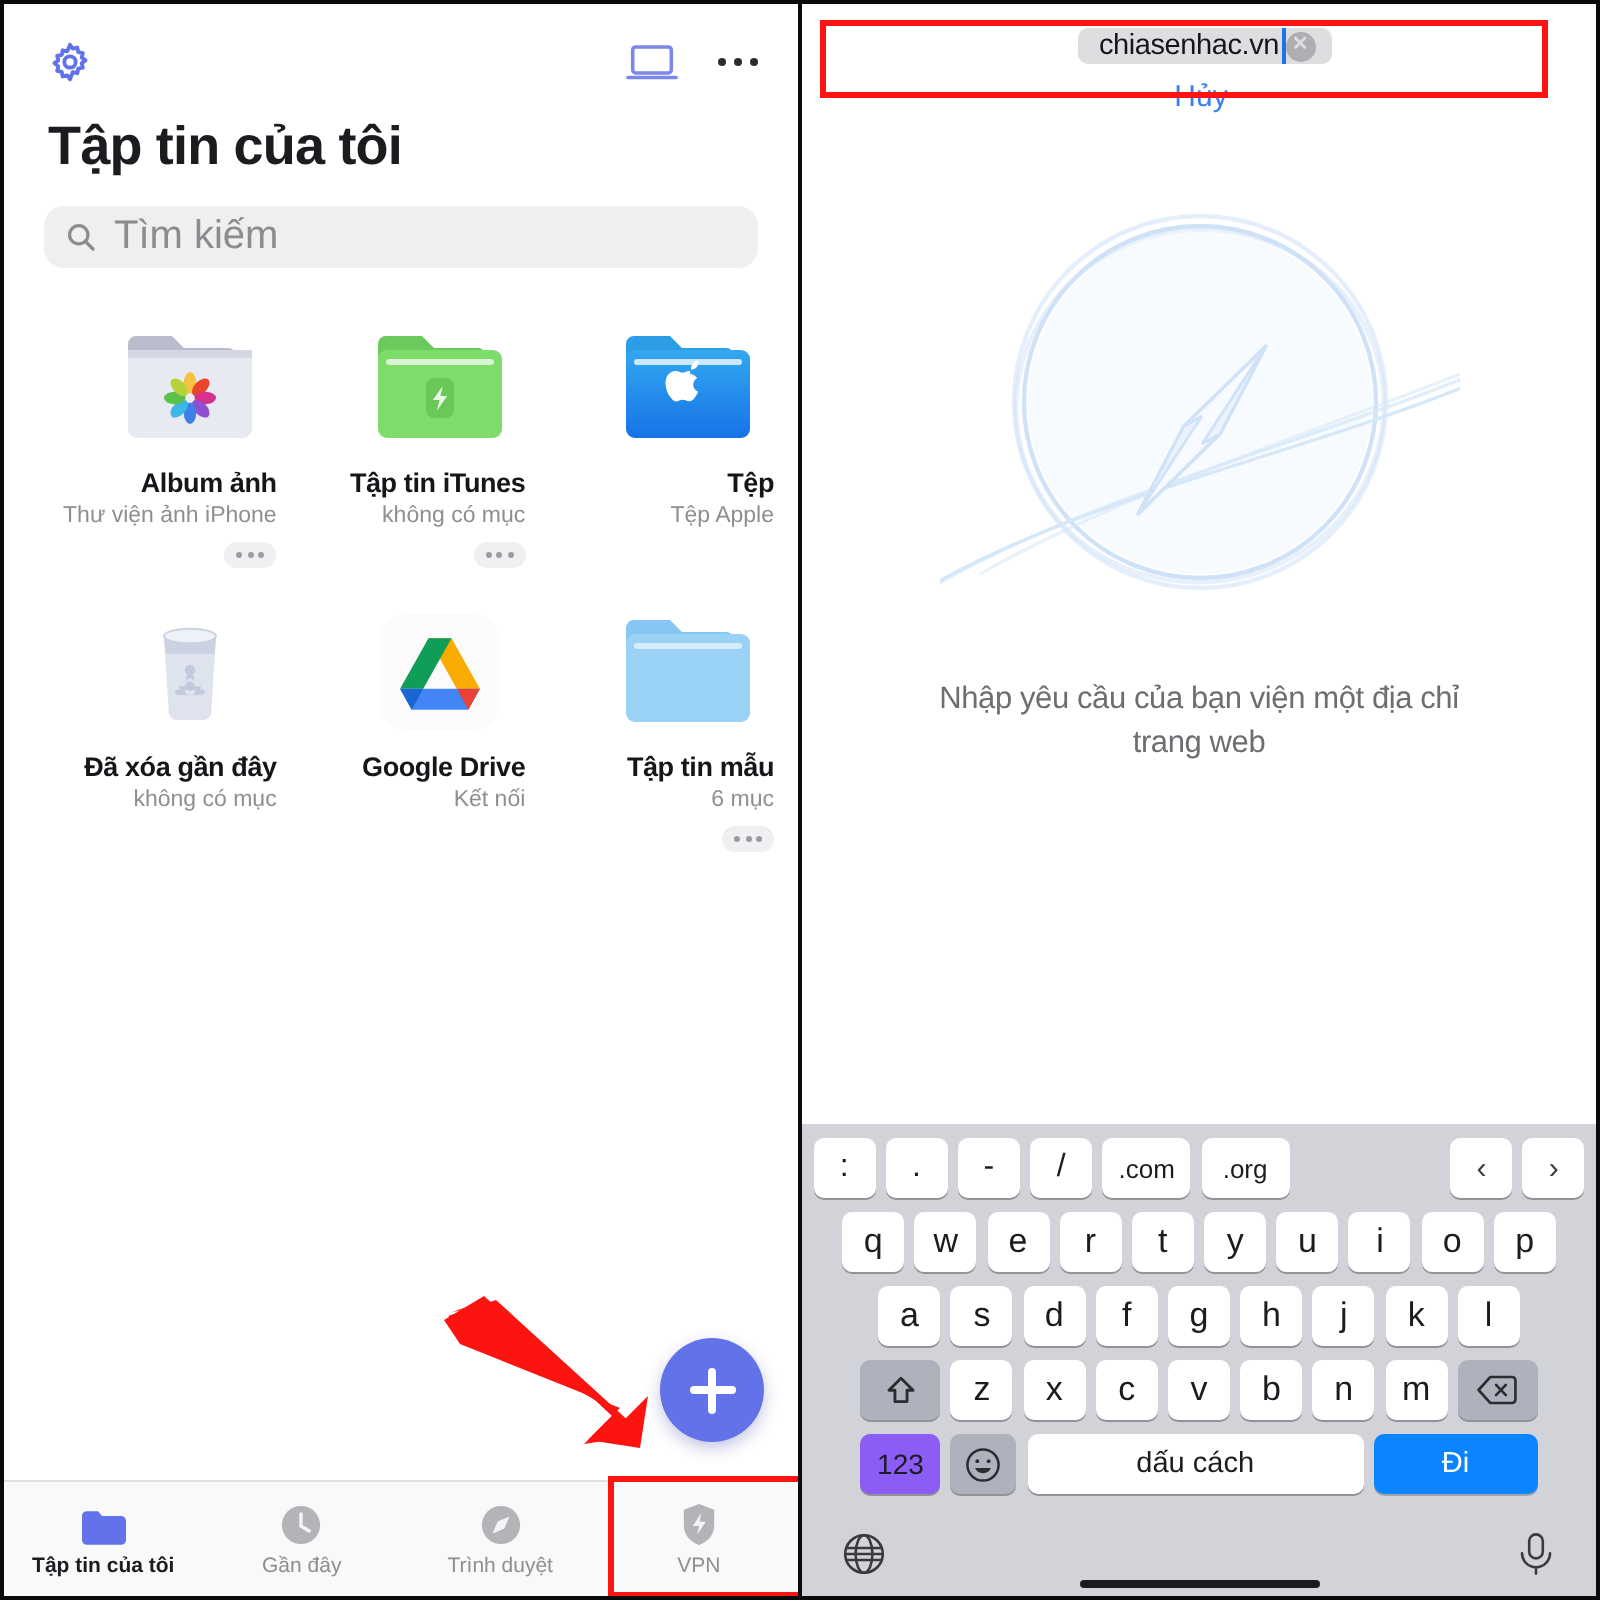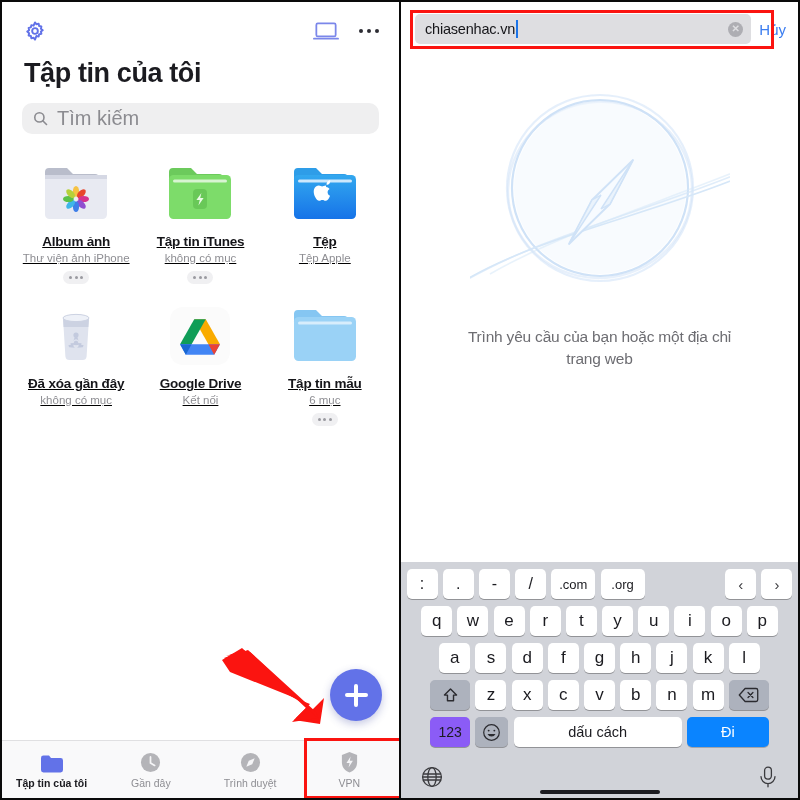--- a/index.html
+++ b/index.html
@@ -41,21 +41,21 @@
     display:flex; align-items:center; gap:9px; padding: 0 11px;
   }
   .search-ph { color:#8b8b90; font-size:20px; }
   .icon-search { width:15px;height:15px;display:block; }
 
   .folder-grid {
     display:grid; grid-template-columns: repeat(3,1fr);
     padding: 28px 12px 0 12px;
     row-gap: 20px;
   }
-  .folder-cell { display:flex; flex-direction:column; align-items:center;text-decoration:underline; }
+  .folder-cell { display:flex; flex-direction:column; align-items:flex-end; }
   .folder-art { width:86px; height:64px; position:relative; }
   .folder-art svg { width:100%; height:100%; display:block; }
   .folder-name {
     margin-top: 8px; font-size: 13.5px; color:#16161a; font-weight:600;
     text-align:center; letter-spacing:-0.2px;
   }
   .folder-sub {
     margin-top: 3px; font-size: 11.5px; color:#8e8e93; text-align:center;
   }
   .dots-pill {
@@ -95,21 +95,21 @@
 
   
   .right-panel {
     position:relative; width:400px; height:800px;
     background:#ffffff;
     border: 2px solid #0a0a0a;
     border-left: 1px solid #0a0a0a;
     overflow:hidden;
     display:flex; flex-direction:column;
   }
-  .addr-row { display:flex; align-items:center; gap:8px; padding:12px 8px 10px 14px; }
+  .addr-row { display:flex; align-items:center; gap:8px; padding:12px 8px 10px 14px;flex-direction:column; }
   .addr-field {
     flex:1; height:30px; background:#dedee1; border-radius:5px;
     display:flex; align-items:center; padding: 0 8px 0 10px; position:relative;
   }
   .addr-text { font-size:14.5px; color:#16161a; letter-spacing:-0.2px; }
   .caret { width:2px;height:18px;background:#1b74e8;margin-left:1px;}
   .clear-btn{
     margin-left:auto;width:15px;height:15px;border-radius:50%;background:#aeaeb3;
     display:flex;align-items:center;justify-content:center;color:#dedee1;font-size:10px;line-height:1;font-weight:bold;
   }
@@ -415,21 +415,21 @@
         <circle cx="130" cy="110" r="86" fill="#f3f8fd" opacity=".55"></circle>
         <g stroke="#d6e7f8" stroke-width="1.6" fill="none">
           <path d="M-18 210 C 60 160, 170 140, 268 100"></path>
           <path d="M-10 206 C 70 158, 175 134, 272 94" opacity=".75"></path>
           <path d="M20 196 C 90 156, 180 128, 270 92" opacity=".55"></path>
         </g>
         <path d="M163 82 L122 122 L99 166 L140 126 Z" fill="#f7fbff" stroke="#cfe2f7" stroke-width="1.8" stroke-linejoin="round"></path>
         <path d="M163 82 L131 131 L140 126 Z" fill="#eaf3fc" stroke="#cfe2f7" stroke-width="1.4"></path>
         <path d="M99 166 L131 117 L122 122 Z" fill="#eaf3fc" stroke="#cfe2f7" stroke-width="1.4"></path>
       </svg>
-      <div class="start-msg">Trình yêu cầu của bạn hoặc một địa chỉ trang web</div>
+      <div class="start-msg">Nhập yêu cầu của bạn viện một địa chỉ trang web</div>
     </div>
 
     <div class="keyboard">
 
       <div class="kb-row row-top">
         <div class="key sym">:</div>
         <div class="key sym">.</div>
         <div class="key sym">-</div>
         <div class="key sym">/</div>
         <div class="key tld">.com</div>

